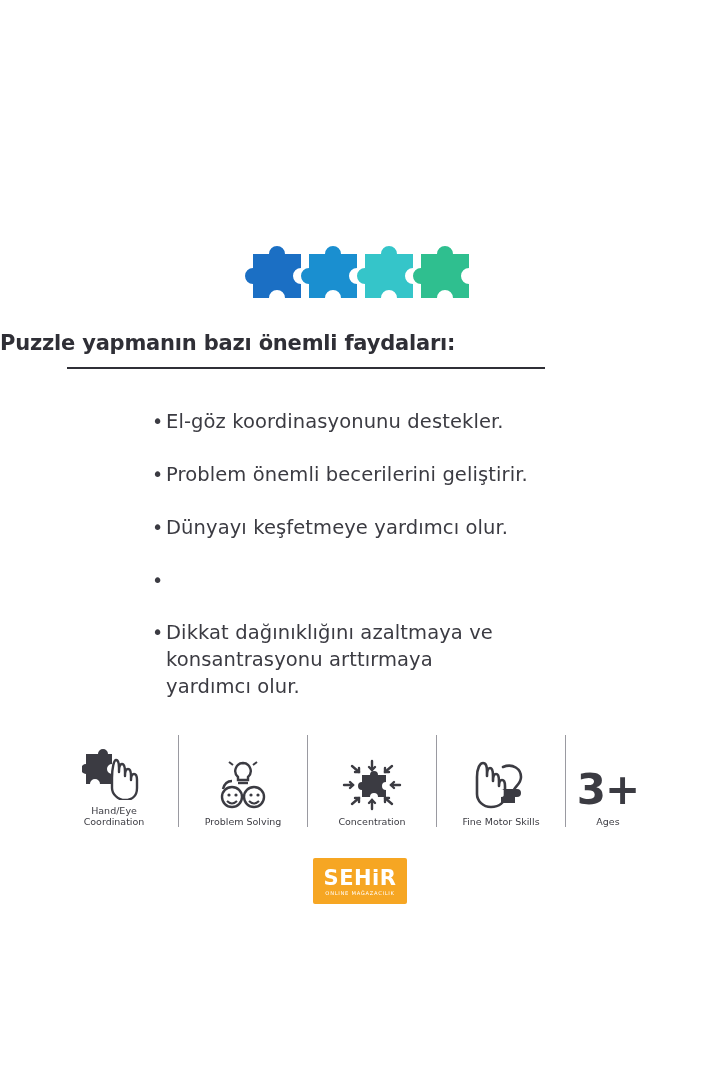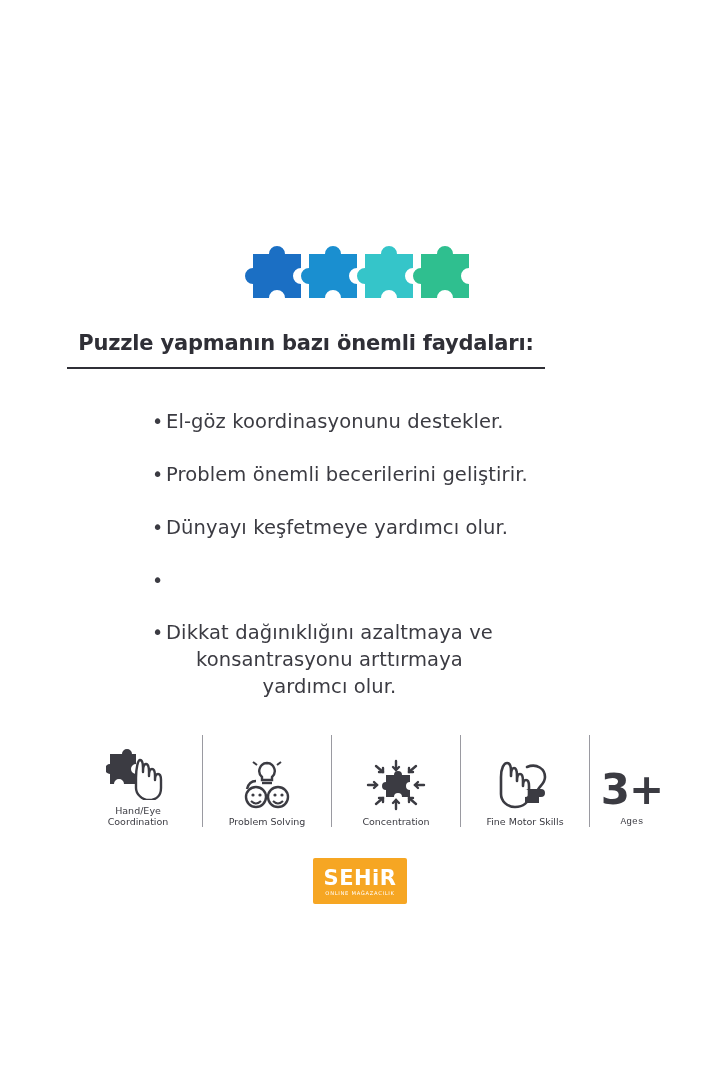--- a/index.html
+++ b/index.html
@@ -31,21 +31,20 @@
     display: flex;
     justify-content: center;
   }
 
   
   .heading-wrap {
     position: absolute;
     top: 330px;
     left: 0;
     width: 612px;
-    text-align: center;
   }
   .heading {
     font-family: "DejaVu Sans", sans-serif;
     font-size: 21px;
     font-weight: bold;
     letter-spacing: -0.2px;
     color: #2f2f36;
     line-height: 1.3;
   }
   .rule {
@@ -73,28 +72,27 @@
     font-size: 19px;
     line-height: 26px;
     color: #3b3b42;
   }
   .benefit-text {
     font-size: 19.5px;
     line-height: 27px;
     color: #3b3b42;
     letter-spacing: 0.1px;
     white-space: pre-line;
-    text-align: center;
   }
 
   
   .icon-strip {
     position: absolute;
     top: 735px;
-    left: 74px;
+    left: 50px;
     width: 600px;
     display: flex;
     align-items: stretch;
   }
   .icon-cell {
     flex: 1 1 0;
     display: flex;
     flex-direction: column;
     align-items: center;
     justify-content: flex-end;
@@ -130,21 +128,20 @@
     font-weight: bold;
     line-height: 44px;
     color: #3b3b42;
     font-family: "DejaVu Sans", sans-serif;
     letter-spacing: -1px;
   }
   .ages-label {
     margin-top: 4px;
     font-size: 9.5px;
     color: #3b3b42;
-    font-family: Liberation Mono, monospace;
   }
 
   
   .brand {
     position: absolute;
     top: 858px;
     left: 0;
     width: 720px;
     display: flex;
     justify-content: center;

